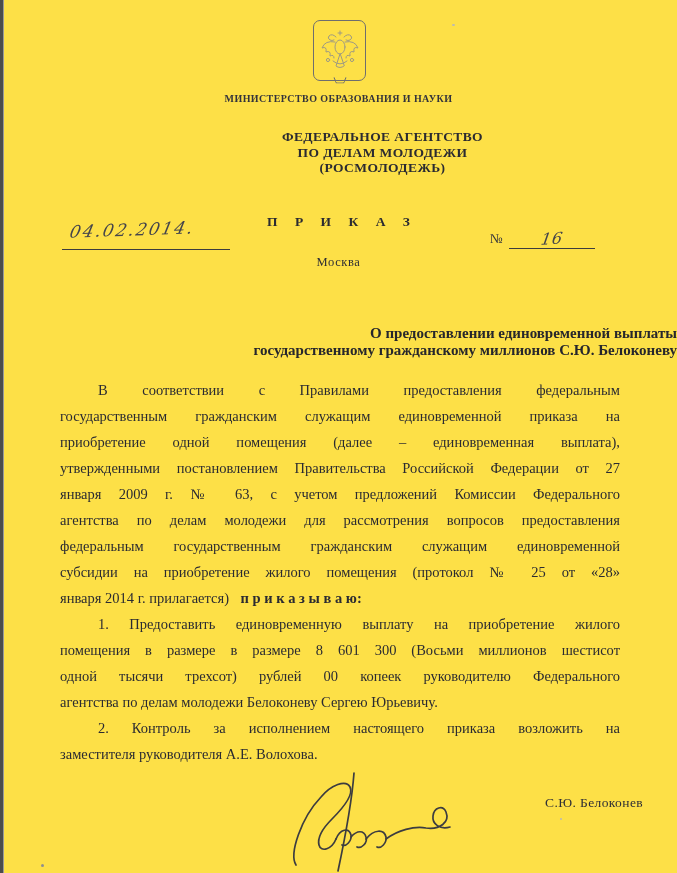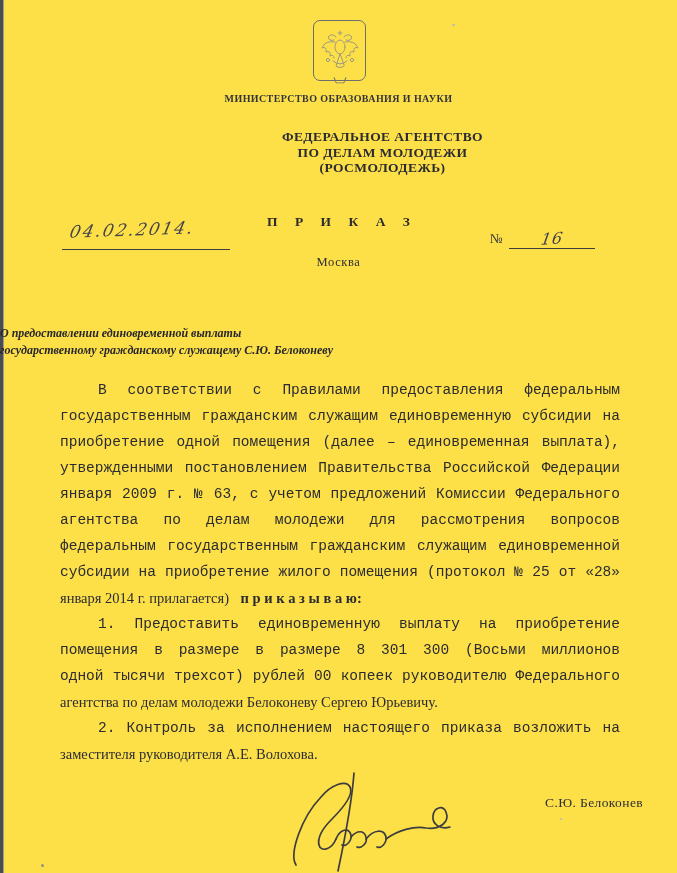--- a/index.html
+++ b/index.html
@@ -69,30 +69,30 @@
   .number-text{
     display:inline-block;font-size:16px;letter-spacing:1px;
     transform:rotate(-3deg) skewX(-12deg);
   }
   .city{
     position:absolute;left:0;top:255px;width:677px;text-align:center;
     font-size:12.5px;letter-spacing:0.6px;color:#2f2f35;
   }
 
   .title{
-    position:absolute;left:0;top:325px;width:677px;text-align:left;
-    font-size:12px;font-weight:bold;line-height:17px;color:#26262c;font-style:italic;
+    position:absolute;left:0;top:325px;width:677px;text-align:right;
+    font-size:15px;font-weight:bold;line-height:17px;color:#26262c;
   }
 
   .body-text{
     position:absolute;left:60px;top:377px;width:560px;
     font-size:14.5px;line-height:26px;color:#2b2b31;
   }
   .line{height:26px;overflow:hidden;}
-  .j{text-align:justify;text-align-last:justify;font-family:Liberation Mono, monospace;}
+  .j{text-align:justify;text-align-last:justify;}
   .ind{text-indent:38px;}
   .kw{font-weight:bold;margin-left:8px;}
 
   .sig-svg{position:absolute;left:288px;top:772px;}
   .sig-name{
     position:absolute;left:509px;top:795px;
     font-size:13.5px;letter-spacing:0.4px;color:#2f2f35;margin-left:36px;
   }
   .eagle{opacity:0.85;}
 </style>
@@ -143,37 +143,37 @@
     <span class="number-sign">№</span>
     <span class="number-line">
       <span class="handwriting number-text">16</span>
     </span>
   </div>
 
   <div class="city">Москва</div>
 
   <div class="title">
     <div>О предоставлении единовременной выплаты</div>
-    <div>государственному гражданскому служащему С.Ю. Белоконеву</div>
+    <div>государственному гражданскому миллионов С.Ю. Белоконеву</div>
   </div>
 
   <div class="body-text">
     <div class="line j ind">В соответствии с Правилами предоставления федеральным</div>
-    <div class="line j">государственным гражданским служащим единовременную субсидии на</div>
+    <div class="line j">государственным гражданским служащим единовременной приказа на</div>
     <div class="line j">приобретение одной помещения (далее – единовременная выплата),</div>
     <div class="line j">утвержденными постановлением Правительства Российской Федерации от 27</div>
     <div class="line j">января 2009 г. № 63, с учетом предложений Комиссии Федерального</div>
     <div class="line j">агентства по делам молодежи для рассмотрения вопросов предоставления</div>
     <div class="line j">федеральным государственным гражданским служащим единовременной</div>
     <div class="line j">субсидии на приобретение жилого помещения (протокол № 25 от «28»</div>
     <div class="line">
       <span>января 2014 г. прилагается) </span><span class="kw">п р и к а з ы в а ю:</span>
     </div>
     <div class="line j ind">1. Предоставить единовременную выплату на приобретение жилого</div>
-    <div class="line j">помещения в размере в размере 8 301 300 (Восьми миллионов шестисот</div>
+    <div class="line j">помещения в размере в размере 8 601 300 (Восьми миллионов шестисот</div>
     <div class="line j">одной тысячи трехсот) рублей 00 копеек руководителю Федерального</div>
     <div class="line">агентства по делам молодежи Белоконеву Сергею Юрьевичу.</div>
     <div class="line j ind">2. Контроль за исполнением настоящего приказа возложить на</div>
     <div class="line">заместителя руководителя А.Е. Волохова.</div>
   </div>
 
   <svg class="sig-svg" width="200" height="100" viewBox="0 0 200 100">
     <g fill="none" stroke="#3c3c40" stroke-width="1.7" stroke-linecap="round">
       <path d="M66 1 C64 28 57 66 50 99"></path>
       <path d="M8 93 C1 82 13 46 33 25 C43 13 58 7 62 15 C66 23 54 37 44 47 C36 55 29 65 31 73 C33 81 44 77 48 67"></path>

